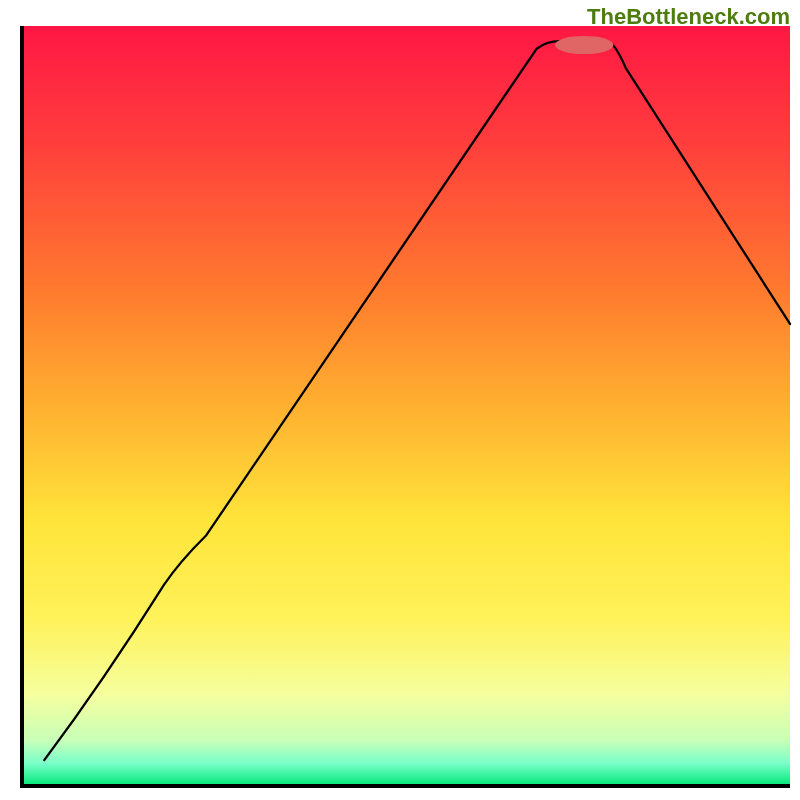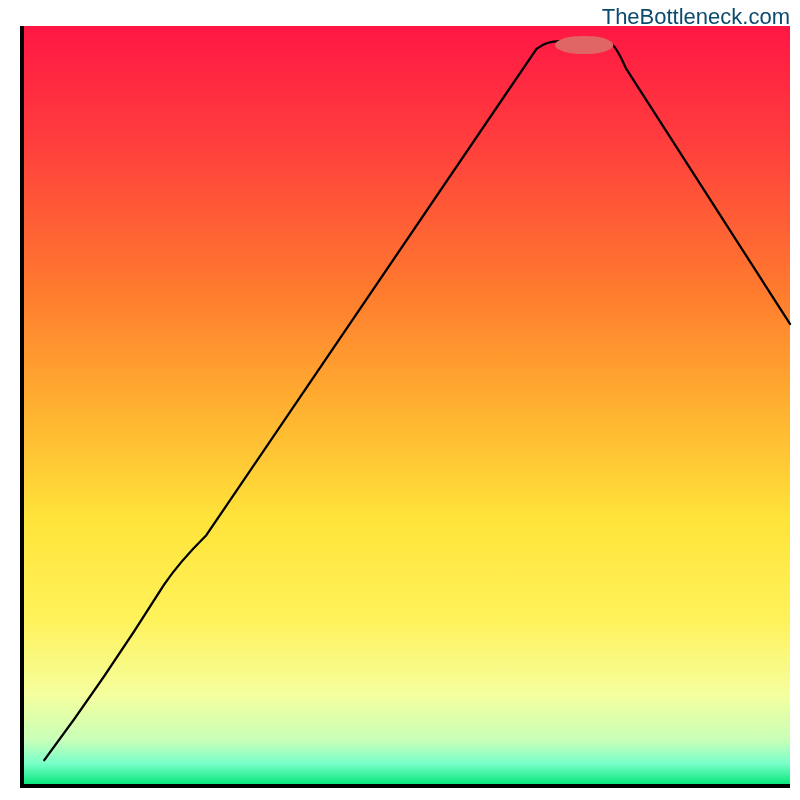--- a/index.html
+++ b/index.html
@@ -1,18 +1,18 @@
 <!DOCTYPE html>
 <html><head>
 <meta charset="utf-8">
 <style>
 *{margin:0;padding:0;box-sizing:border-box}
 body{width:800px;height:800px;background:#fff;position:relative;font-family:Arial,sans-serif}
 .chart-container{position:absolute;top:0;left:0;width:800px;height:800px}
-.watermark{position:absolute;top:4px;right:10px;font-size:22px;font-weight:normal;color:#0c4a6e;z-index:10}
+.watermark{position:absolute;top:4px;right:10px;font-size:22px;font-weight:bold;color:#4d7c0f;z-index:10}
 svg{display:block}
 </style>
 </head>
 <body>
 
 <div class="chart-container">
   <div class="watermark">TheBottleneck.com</div>
   <svg id="chart-svg" width="800" height="800">
       <defs>
         <linearGradient id="bg-grad" x1="0" y1="0" x2="0" y2="1">

